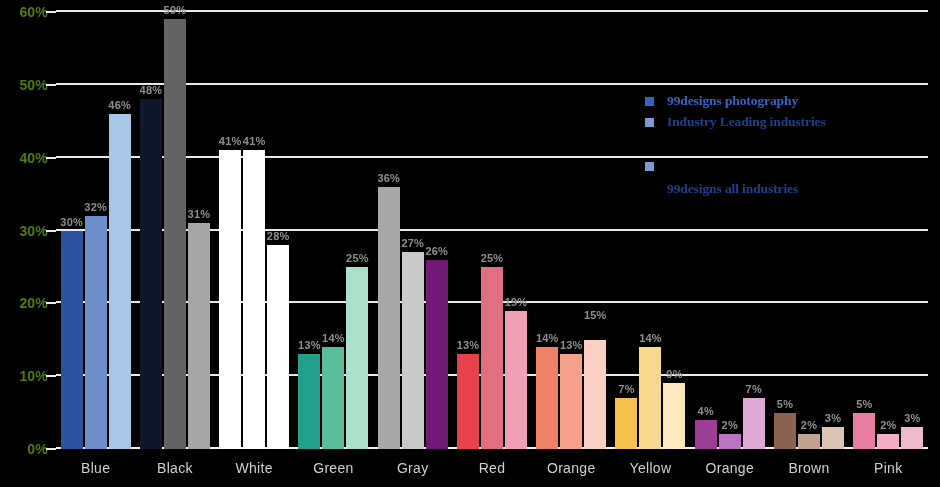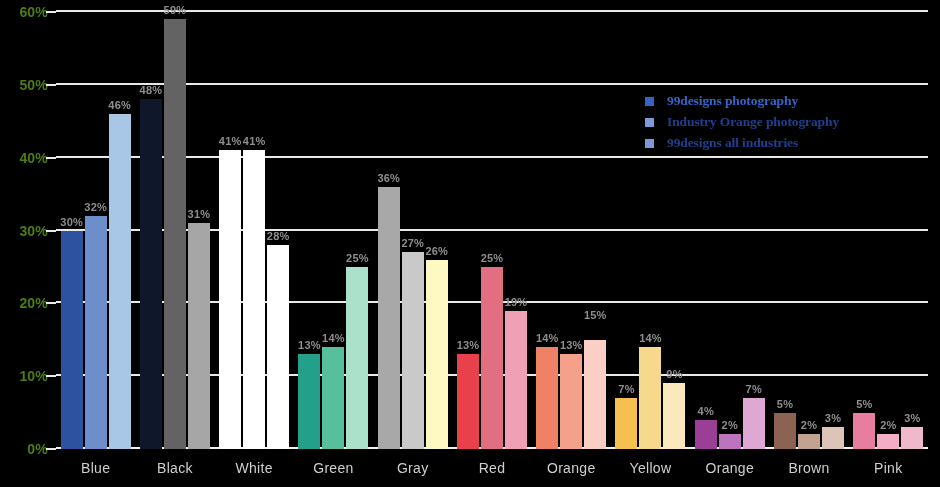--- a/index.html
+++ b/index.html
@@ -212,21 +212,21 @@
             <div class="bar" title="Gray — 99designs photography: 36%" style="height: 262.2px; background: rgb(168, 168, 168);">
               <div class="bar-label" style="bottom: 265.2px; text-align: center;">36%</div>
             </div>
           </div>
           <div class="bar-wrap">
             <div class="bar" title="Gray — Industry Leading photography: 27%" style="height: 196.65px; background: rgb(201, 201, 201);">
               <div class="bar-label" style="bottom: 199.65px;">27%</div>
             </div>
           </div>
           <div class="bar-wrap">
-            <div class="bar" title="Gray — 99designs all industries: 26%" style="height: 189.367px; background: #fef9c3;">
+            <div class="bar" title="Gray — 99designs all industries: 26%" style="height: 189.367px; background: #701a75;">
               <div class="bar-label" style="bottom: 192.367px;">26%</div>
             </div>
           </div>
         </div>
         <div class="group" style="flex: 1 1 0%;">
           <div class="bar-wrap">
             <div class="bar" title="Red — 99designs photography: 13%" style="height: 94.6833px; background: rgb(232, 65, 76);">
               <div class="bar-label" style="bottom: 97.6833px;">13%</div>
             </div>
           </div>
@@ -360,21 +360,21 @@
       <div class="xlabel">Pink</div>
     </div>
 
   <div id="legend">
       <div class="legend-row">
         <span class="swatch" style="background: rgb(53, 99, 198);"></span>
         <span class="legend-text" style="color: rgb(53, 99, 198);">99designs photography</span>
       </div>
       <div class="legend-row">
         <span class="swatch" style="background: rgb(125, 154, 216);"></span>
-        <span class="legend-text" style="color: rgb(31, 63, 143);">Industry Orange photography</span>
+        <span class="legend-text" style="color: rgb(31, 63, 143);">Industry Leading industries</span>
       </div>
       <div class="legend-row">
         <span class="swatch" style="background: rgb(125, 154, 216);"></span>
-        <span class="legend-text" style="color: rgb(31, 63, 143);">99designs all industries</span>
+        <span class="legend-text" style="color: rgb(31, 63, 143); margin-top: 46px;">99designs all industries</span>
       </div>
     </div>
 
 </div>
 
 </body></html>

